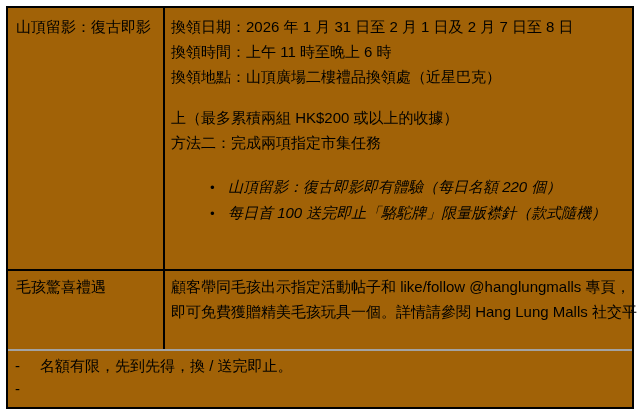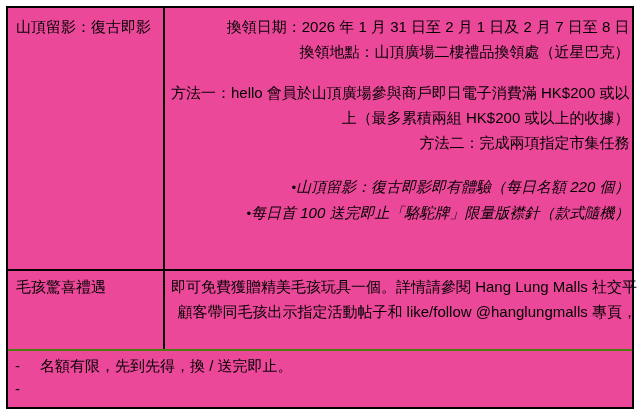--- a/index.html
+++ b/index.html
@@ -21,45 +21,44 @@
   .tbl {
     position: absolute;
     left: 6px;
     top: 6px;
     width: 628px;
     height: 403px;
     border: 2px solid #000000;
     box-sizing: border-box;
     display: flex;
     flex-direction: column;
-    background: #ec4899;
+    background: #a16207;
   }
   .row {
     display: flex;
     box-sizing: border-box;
   }
   .row-1 { height: 263px; border-bottom: 2px solid #000000; }
-  .row-2 { height: 80px;  border-bottom: 2px solid #4d7c0f; }
+  .row-2 { height: 80px;  border-bottom: 2px solid #a3a3a3; }
   .row-3 { flex: 1; display: block; }
   .label-cell {
     width: 157px;
     flex-shrink: 0;
     border-right: 2px solid #000000;
     box-sizing: border-box;
     padding: 6px 6px 0 8px;
     font-size: 15px;
     line-height: 25px;
   }
   .content-cell {
     flex: 1;
     box-sizing: border-box;
     padding: 6px 8px 0 6px;
     font-size: 15px;
     line-height: 25px;
-    text-align: right;
   }
   .row-2 .label-cell   { padding-top: 3px; }
   .row-2 .content-cell { padding-top: 3px; }
   .line { white-space: nowrap; }
   .spacer-16 { height: 16px; }
   .spacer-19 { height: 19px; }
   .bullet-line {
     padding-left: 39px;
     white-space: nowrap;
     font-style: italic;
@@ -89,42 +88,42 @@
 
 <div class="page">
   <div class="tbl">
 
     <div class="row row-1">
       <div class="label-cell">
         <div class="line">山頂留影：復古即影</div>
       </div>
       <div class="content-cell">
         <div class="line">換領日期：2026 年 1 月 31 日至 2 月 1 日及 2 月 7 日至 8 日</div>
+        <div class="line">換領時間：上午 11 時至晚上 6 時</div>
         <div class="line">換領地點：山頂廣場二樓禮品換領處（近星巴克）</div>
         <div class="spacer-16"></div>
-        <div class="line">方法一：hello 會員於山頂廣場參與商戶即日電子消費滿 HK$200 或以</div>
         <div class="line">上（最多累積兩組 HK$200 或以上的收據）</div>
         <div class="line">方法二：完成兩項指定市集任務</div>
         <div class="spacer-19"></div>
         <div class="bullet-line">
           <span class="bullet-char">•</span><span>山頂留影：復古即影即有體驗（每日名額 220 個）</span>
         </div>
         <div class="bullet-line">
           <span class="bullet-char">•</span><span>每日首 100 送完即止「駱駝牌」限量版襟針（款式隨機）</span>
         </div>
       </div>
     </div>
 
     <div class="row row-2">
       <div class="label-cell">
         <div class="line">毛孩驚喜禮遇</div>
       </div>
       <div class="content-cell">
+        <div class="line">顧客帶同毛孩出示指定活動帖子和 like/follow @hanglungmalls 專頁，</div>
         <div class="line">即可免費獲贈精美毛孩玩具一個。詳情請參閱 Hang Lung Malls 社交平</div>
-        <div class="line">顧客帶同毛孩出示指定活動帖子和 like/follow @hanglungmalls 專頁，</div>
       </div>
     </div>
 
     <div class="row-3">
       <div class="terms-line">
         <span class="dash">-</span>
           <span>名額有限，先到先得，換 / 送完即止。</span>
       </div>
       <div class="terms-line">
         <span class="dash">-</span>

